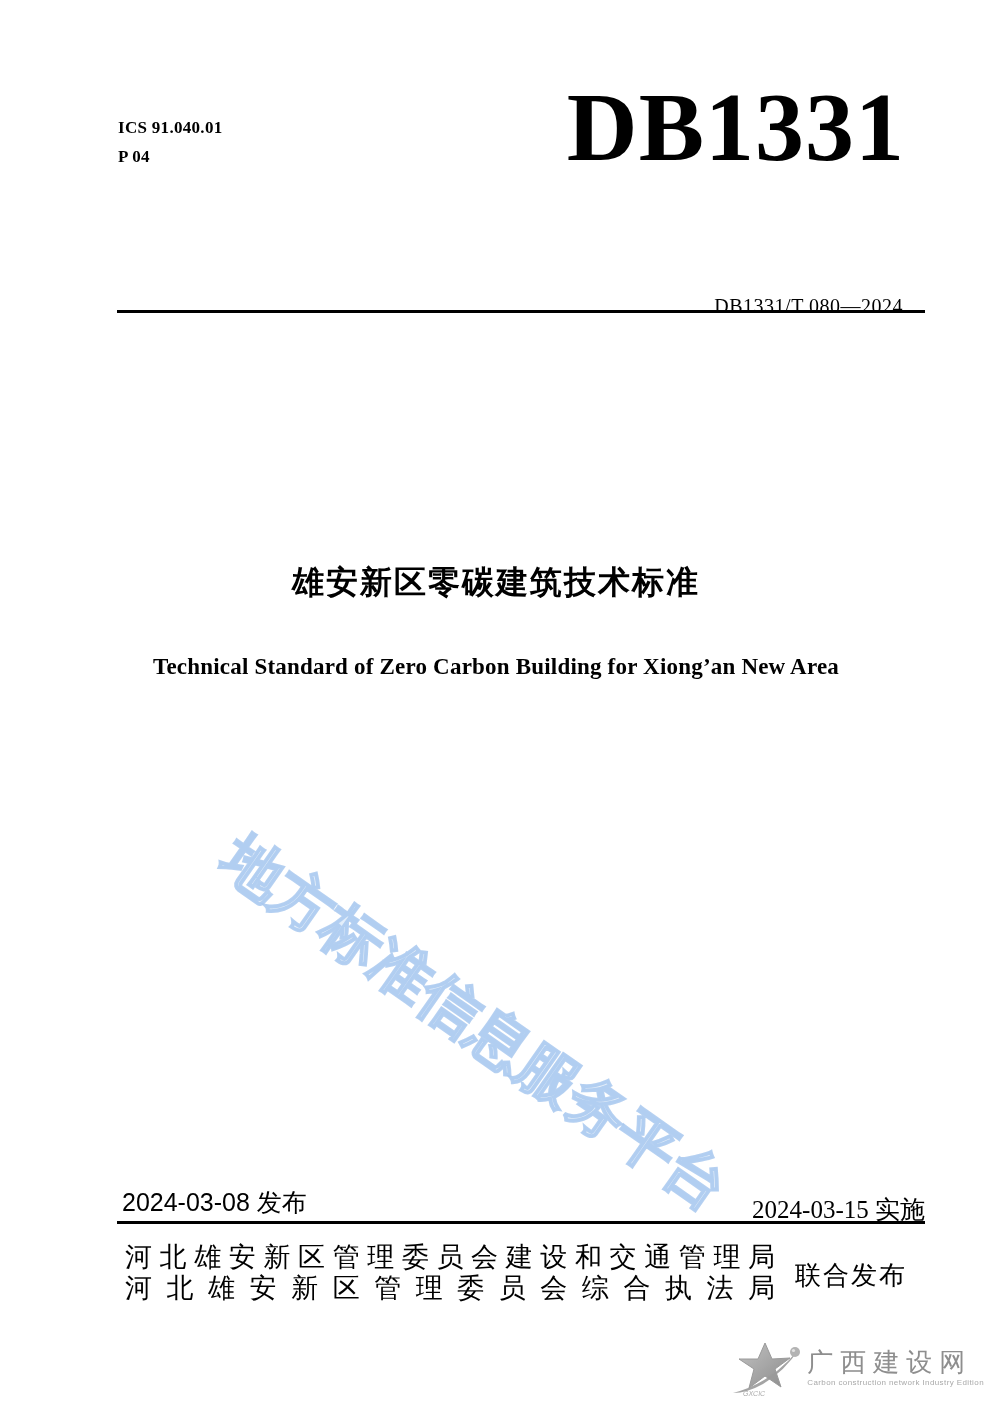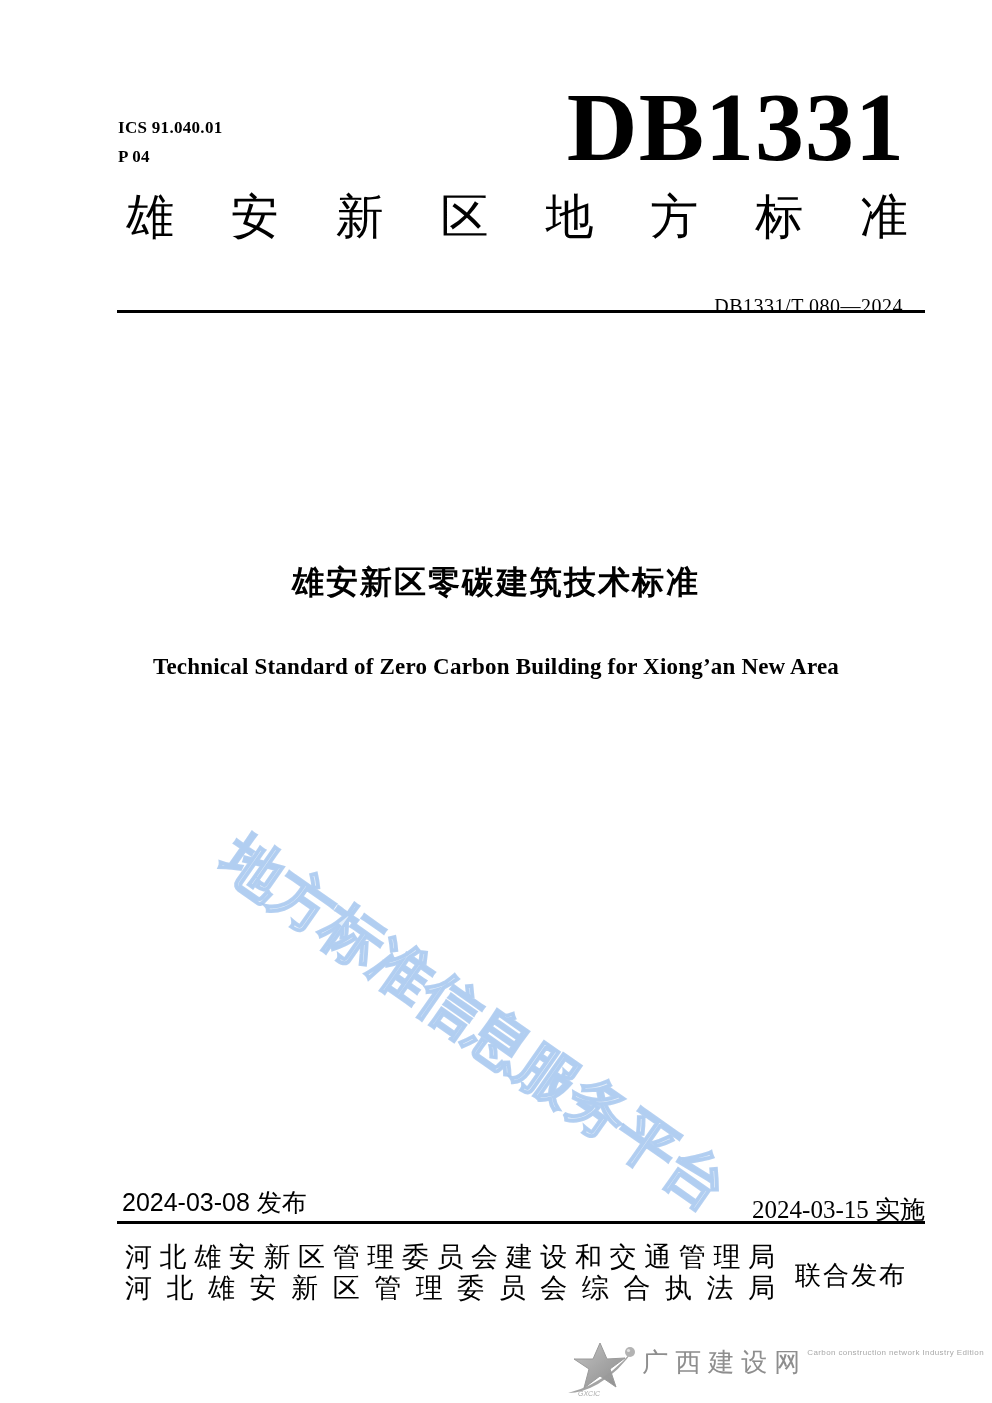--- a/index.html
+++ b/index.html
@@ -137,21 +137,21 @@
 
   
   .site-logo {
     position: absolute;
     right: 8px;
     bottom: 4px;
     display: flex;
     align-items: flex-start;
   }
   .logo-emblem { position: relative; width: 76px; height: 58px; }
-  .logo-textcol { display: flex; flex-direction: row; margin-left: 2px; margin-top: 6px; }
+  .logo-textcol { display: flex; flex-direction: column; margin-left: 2px; margin-top: 6px; }
   .logo-name {
     color: #8e8e8e;
     font-size: 26px;
     letter-spacing: 7px;
     line-height: 30px;
     white-space: nowrap;
   }
   .logo-tagline {
     color: #a9a9a9;
     font-size: 8px;
@@ -165,21 +165,20 @@
 
 <div class="page">
 
   <div class="ics-block">
     <div>ICS 91.040.01</div>
     <div>P 04</div>
   </div>
 
   <div class="standard-code">DB1331</div>
 
-  <div class="standard-category">雄安新区地方标准</div>
 
   <div class="doc-number">DB1331/T 080—2024</div>
 
   <div class="rule rule-top"></div>
 
   <div class="main-title">雄安新区零碳建筑技术标准</div>
   <div class="en-title">Technical Standard of Zero Carbon Building for Xiong’an New Area</div>
 
   <div class="watermark">地方标准信息服务平台</div>
 

